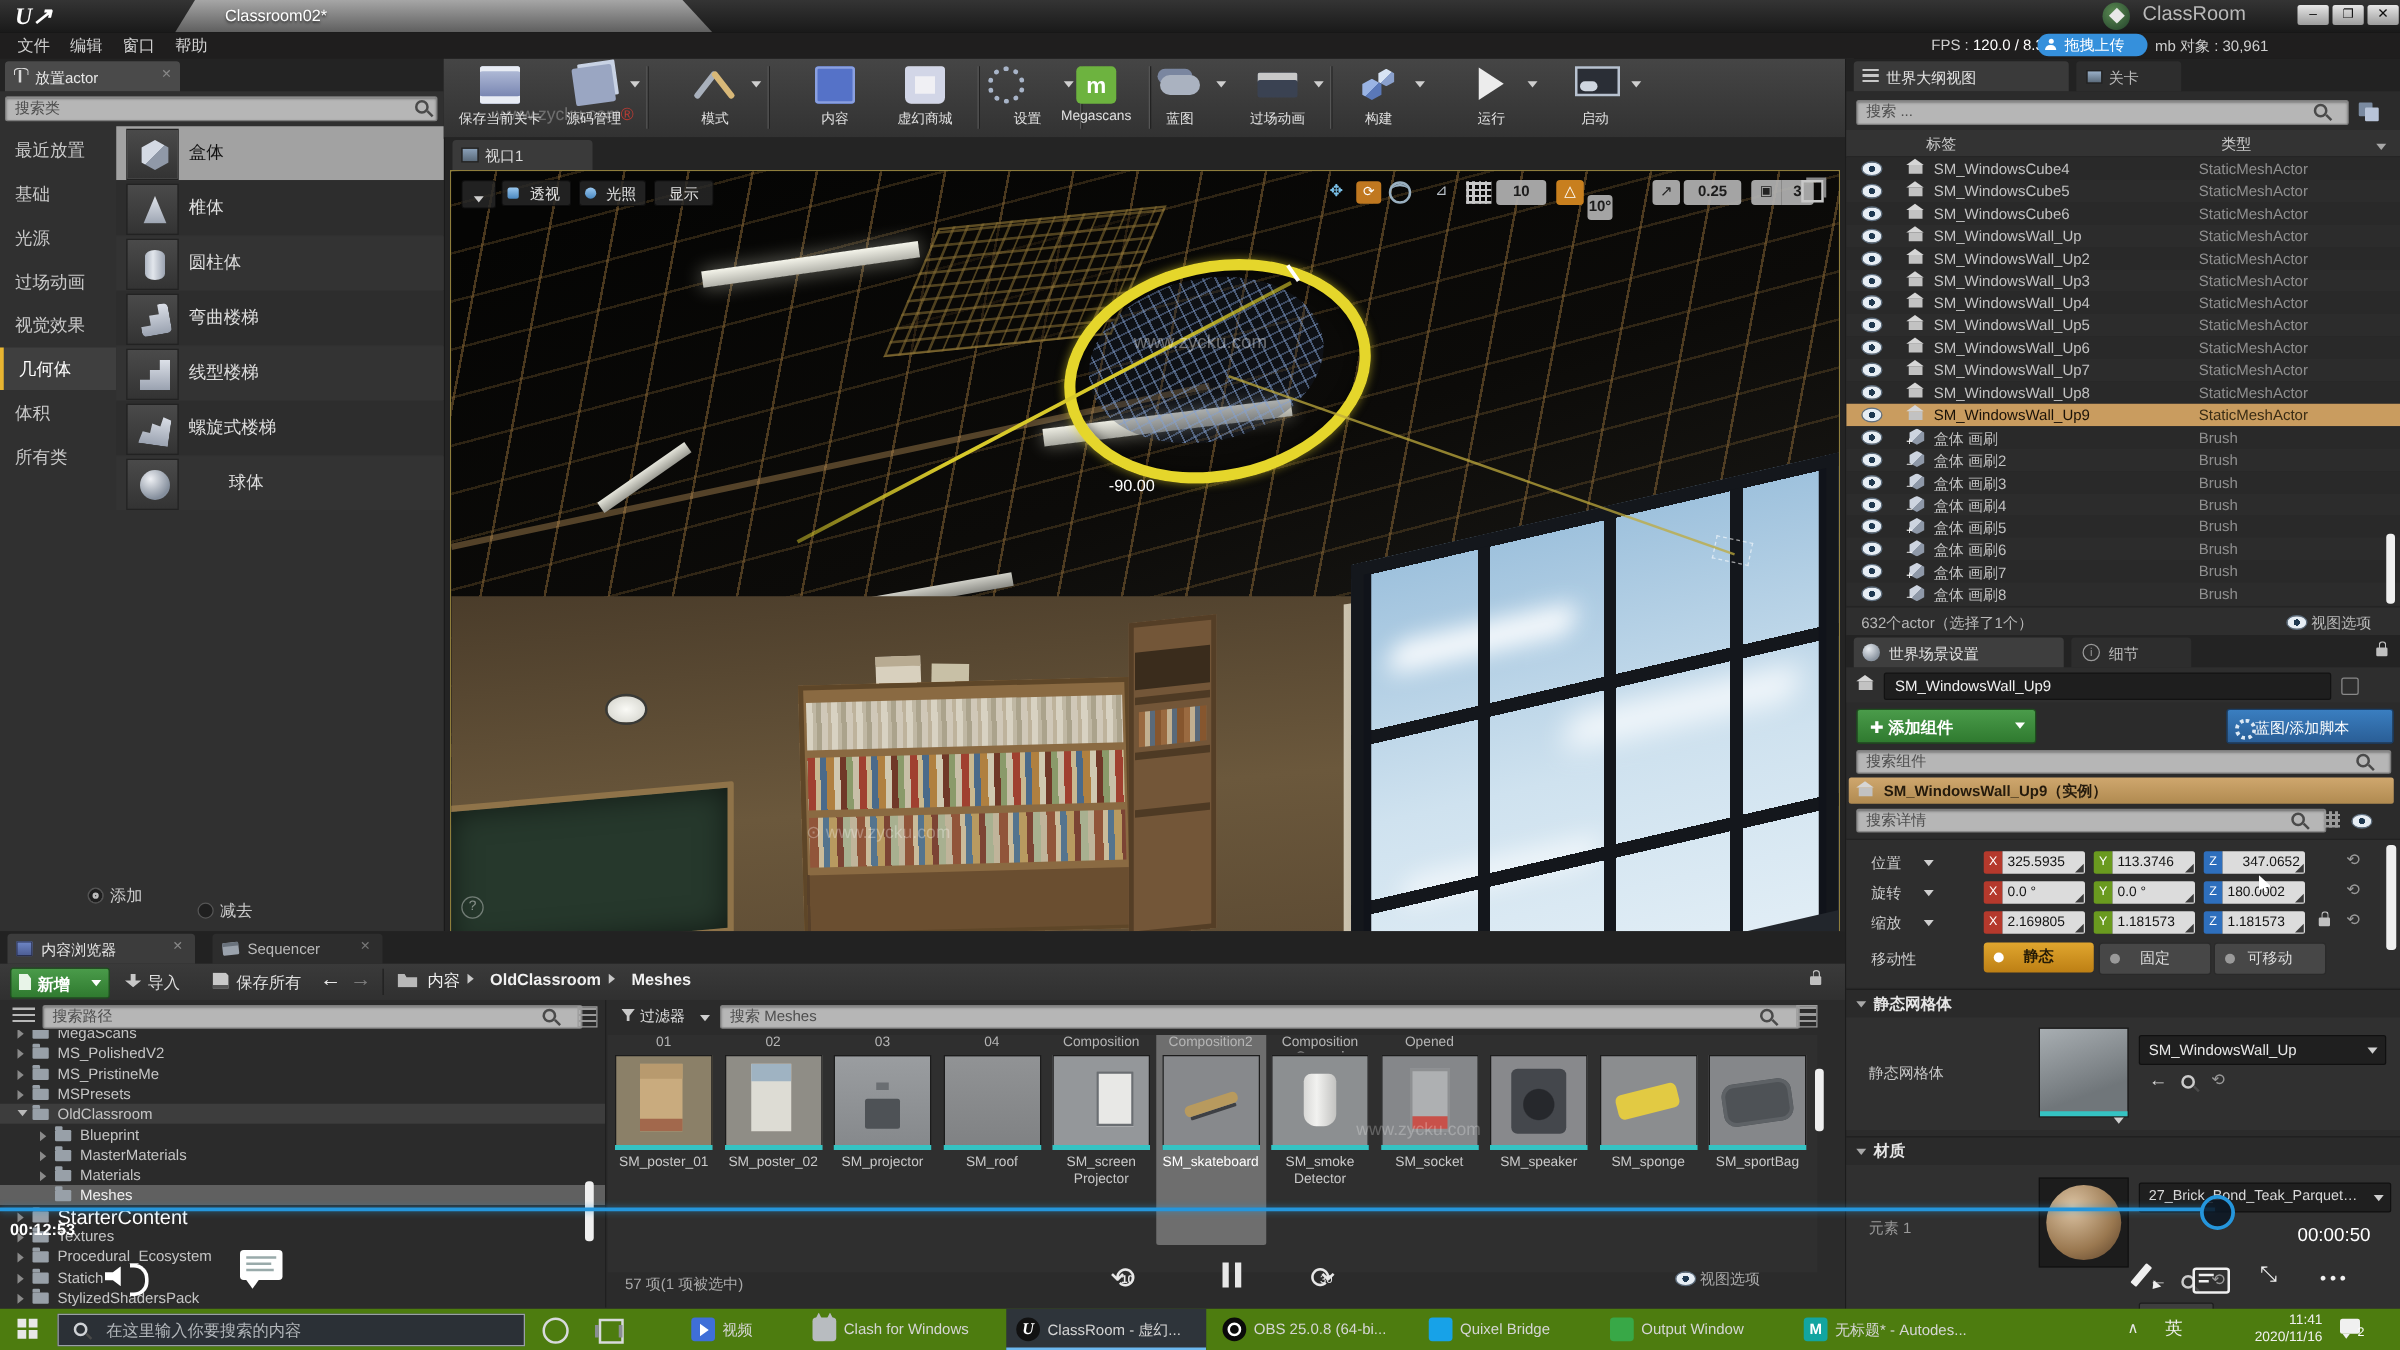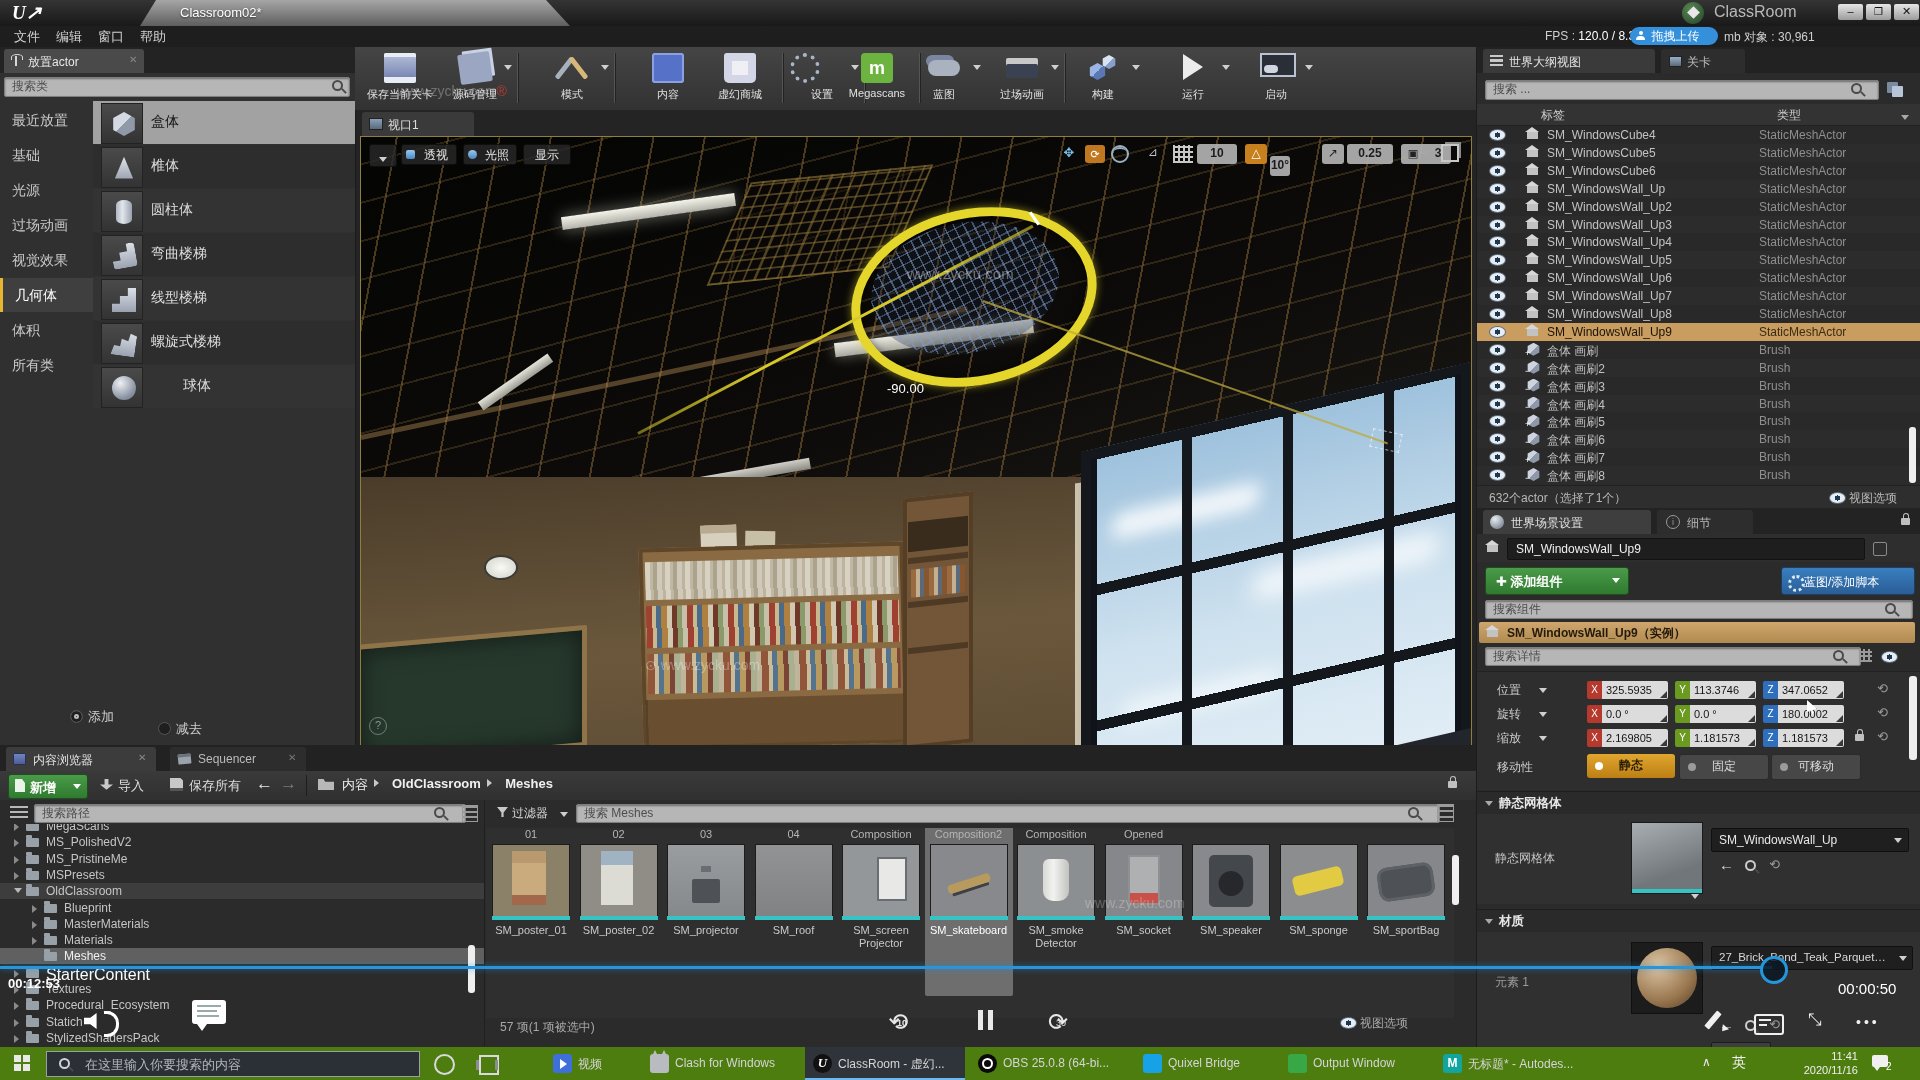--- a/index.html
+++ b/index.html
@@ -571,21 +571,21 @@
 
     <div id="transform-rows" class="abs" style="left:0;top:624px;width:444px;height:118px;background:#2e2e2e;border-top:1px solid #222;">
         <div style="position: absolute; left: 0px; top: 8px; width: 444px; height: 22px;">
           <div style="position: absolute; left: 20px; top: 2px; color: rgb(204, 204, 204); font-size: 12px;">位置</div>
           <div class="chev" style="position: absolute; left: 62px; top: 8px;"></div>
           <div style="position: absolute; left: 110px; top: 1px; width: 15px; height: 18px; background: rgb(181, 57, 44); color: rgb(255, 255, 255); font-size: 10px; text-align: center; line-height: 18px; border-radius: 2px 0px 0px 2px;">X</div>
           <div class="handle" style="position: absolute; left: 125px; top: 1px; width: 66px; height: 18px; background: rgb(220, 220, 220); border-radius: 0px 2px 2px 0px; color: rgb(20, 20, 20); font-size: 11px; line-height: 18px; padding-left: 4px; box-sizing: border-box; overflow: hidden;">325.5935</div>
           <div style="position: absolute; left: 198px; top: 1px; width: 15px; height: 18px; background: rgb(106, 154, 31); color: rgb(255, 255, 255); font-size: 10px; text-align: center; line-height: 18px; border-radius: 2px 0px 0px 2px;">Y</div>
           <div class="handle" style="position: absolute; left: 213px; top: 1px; width: 66px; height: 18px; background: rgb(220, 220, 220); border-radius: 0px 2px 2px 0px; color: rgb(20, 20, 20); font-size: 11px; line-height: 18px; padding-left: 4px; box-sizing: border-box; overflow: hidden;">113.3746</div>
           <div style="position: absolute; left: 286px; top: 1px; width: 15px; height: 18px; background: rgb(46, 111, 189); color: rgb(255, 255, 255); font-size: 10px; text-align: center; line-height: 18px; border-radius: 2px 0px 0px 2px;">Z</div>
-          <div class="handle" style="position: absolute; left: 301px; top: 1px; width: 66px; height: 18px; background: rgb(220, 220, 220); border-radius: 0px 2px 2px 0px; color: rgb(20, 20, 20); font-size: 11px; line-height: 18px; padding-left: 4px; box-sizing: border-box; overflow: hidden;">347.0652</div>
+          <div class="handle" style="position: absolute; left: 301px; top: 1px; width: 66px; height: 18px; background: rgb(220, 220, 220); border-radius: 0px 2px 2px 0px; color: rgb(20, 20, 20); font-size: 11px; line-height: 18px; padding-left: 16px; box-sizing: border-box; overflow: hidden;">347.0652</div>
           <div style="position: absolute; left: 400px; top: 1px; color: rgb(154, 154, 154); font-size: 13px; font-family: &quot;DejaVu Sans&quot;, sans-serif;">⟲</div>
         </div>
         <div style="position: absolute; left: 0px; top: 32px; width: 444px; height: 22px;">
           <div style="position: absolute; left: 20px; top: 2px; color: rgb(204, 204, 204); font-size: 12px;">旋转</div>
           <div class="chev" style="position: absolute; left: 62px; top: 8px;"></div>
           <div style="position: absolute; left: 110px; top: 1px; width: 15px; height: 18px; background: rgb(181, 57, 44); color: rgb(255, 255, 255); font-size: 10px; text-align: center; line-height: 18px; border-radius: 2px 0px 0px 2px;">X</div>
           <div class="handle" style="position: absolute; left: 125px; top: 1px; width: 66px; height: 18px; background: rgb(220, 220, 220); border-radius: 0px 2px 2px 0px; color: rgb(20, 20, 20); font-size: 11px; line-height: 18px; padding-left: 4px; box-sizing: border-box; overflow: hidden;">0.0 °</div>
           <div style="position: absolute; left: 198px; top: 1px; width: 15px; height: 18px; background: rgb(106, 154, 31); color: rgb(255, 255, 255); font-size: 10px; text-align: center; line-height: 18px; border-radius: 2px 0px 0px 2px;">Y</div>
           <div class="handle" style="position: absolute; left: 213px; top: 1px; width: 66px; height: 18px; background: rgb(220, 220, 220); border-radius: 0px 2px 2px 0px; color: rgb(20, 20, 20); font-size: 11px; line-height: 18px; padding-left: 4px; box-sizing: border-box; overflow: hidden;">0.0 °</div>
           <div style="position: absolute; left: 286px; top: 1px; width: 15px; height: 18px; background: rgb(46, 111, 189); color: rgb(255, 255, 255); font-size: 10px; text-align: center; line-height: 18px; border-radius: 2px 0px 0px 2px;">Z</div>

